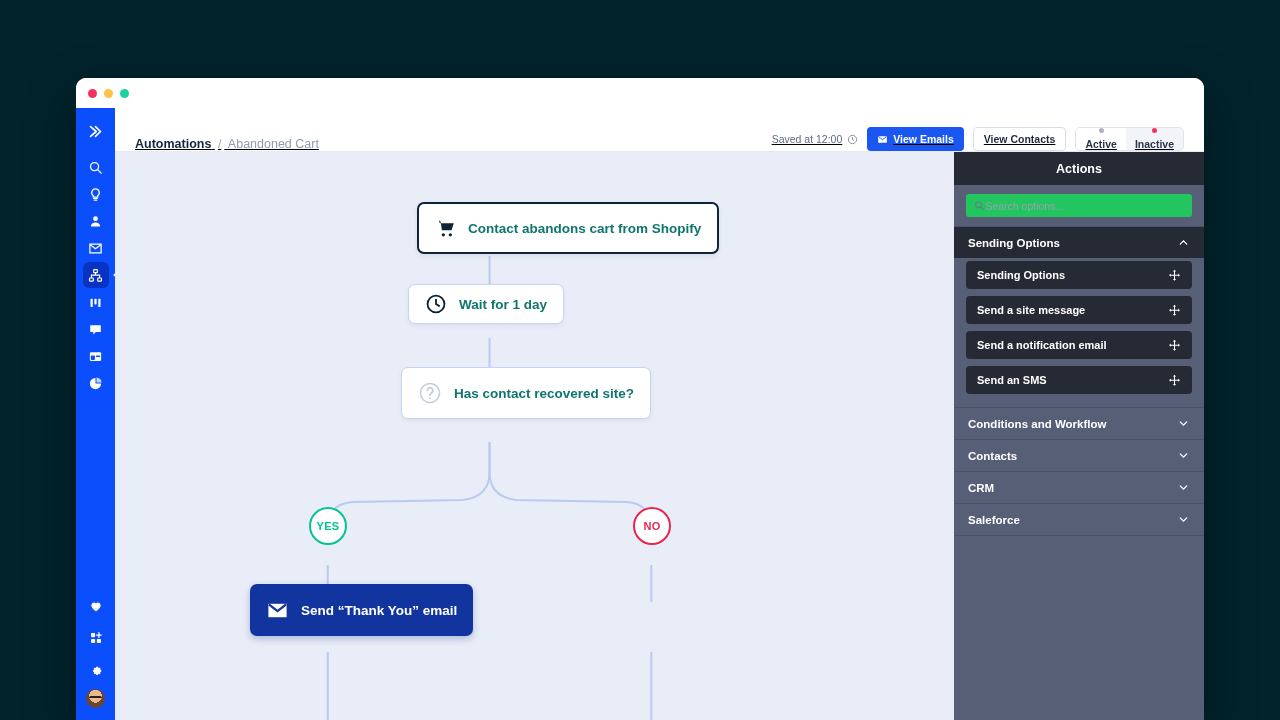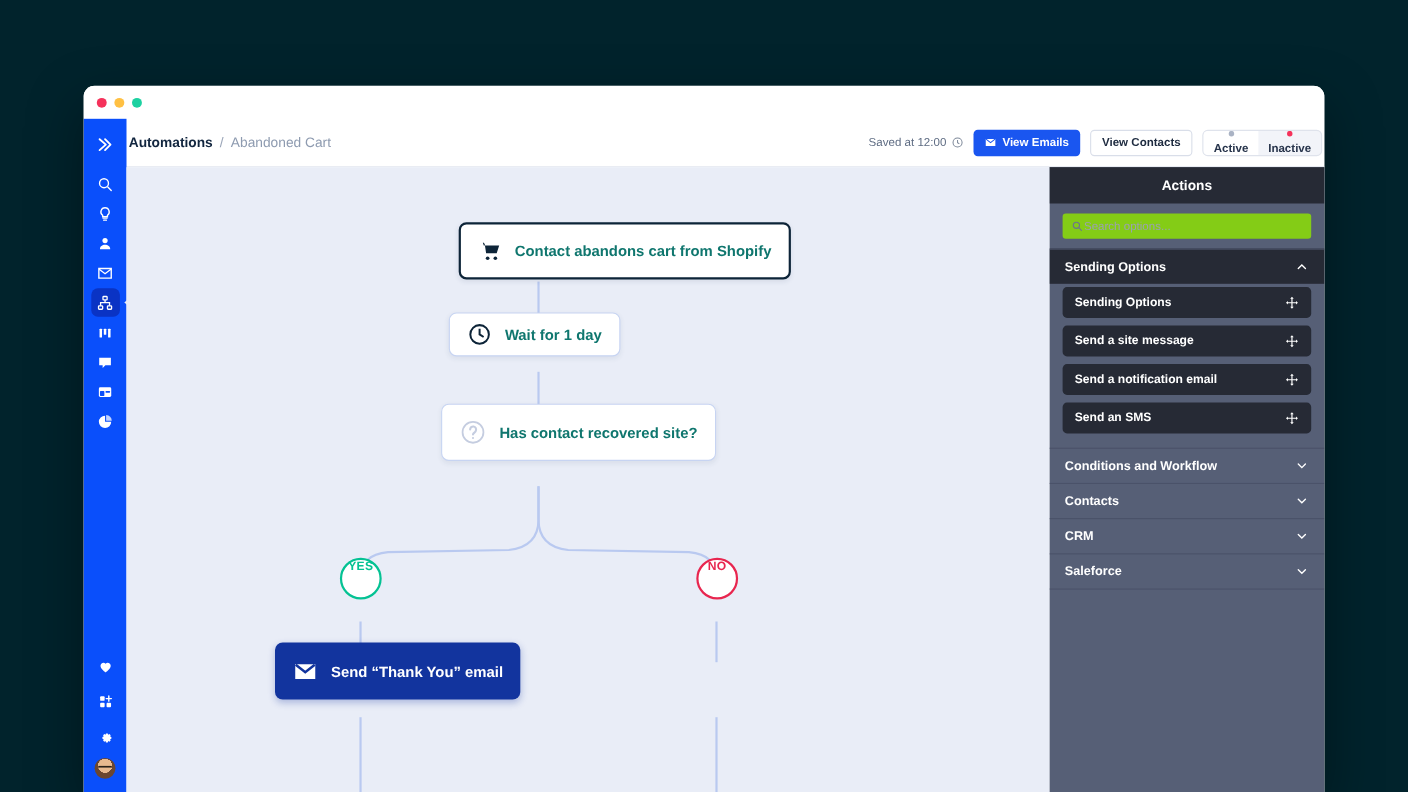--- a/index.html
+++ b/index.html
@@ -60,21 +60,21 @@
   .avatar::after {
     content:""; position:absolute; left:3px; top:7px; width:13px; height:4px;
     border-top: 2px solid #2b2118; border-radius: 2px;
   }
 
   
   .main { flex: 1; display: flex; flex-direction: column; min-width: 0; }
 
   .topbar {
     height: 44px; background: #fff; border-bottom: 1px solid #e7eaf2;
-    display: flex; align-items: center; padding: 0 2px; gap: 10px;
+    display: flex; align-items: flex-end; padding: 0 20px; gap: 10px; text-decoration: underline;
   }
   .breadcrumb { font-size: 12.5px; font-weight: 700; color: #12263f; }
   .breadcrumb .sep { color: #9aa5b8; font-weight: 400; margin: 0 3px; }
   .breadcrumb .crumb2 { color: #8e9bb0; font-weight: 400; }
   .topbar-right { margin-left: auto; display: flex; align-items: center; gap: 9px; }
   .saved { font-size: 10.5px; color: #5d6b82; display: flex; align-items: center; gap: 5px; }
   .btn {
     height: 24px; border-radius: 4px; font-size: 10.5px; font-weight: 700;
     display: flex; align-items: center; gap: 5px; padding: 0 10px; cursor: pointer;
   }
@@ -104,36 +104,36 @@
     font-size: 13.5px; font-weight: 700; color: #0f766e; white-space: nowrap;
   }
   .node-trigger { border: 2px solid #0d2438; box-shadow: 0 2px 5px rgba(30,50,90,.09); }
   .node-soft { border: 1px solid #c7d4f2; box-shadow: 0 2px 5px rgba(30,50,90,.07); }
   .node-email {
     background: #12349e; color: #fff; border: none;
     box-shadow: 0 3px 7px rgba(18,52,158,.28);
   }
   .badge {
     position: absolute; width: 38px; height: 38px; border-radius: 50%;
-    background: #fff; display: flex; align-items: flex-start; justify-content: center;
+    background: #fff; display: flex; align-items: center; justify-content: center;
     font-size: 11px; font-weight: 700; letter-spacing: .3px;
   }
   .badge-yes { border: 2px solid #04c293; color: #04c293; }
   .badge-no  { border: 2px solid #e8264f; color: #e8264f; }
 
   
   .panel { width: 250px; background: #565f76; display: flex; flex-direction: column; flex: none; }
   .panel-head {
     height: 33px; background: #262a35; color: #fff;
     display: flex; align-items: center; justify-content: center;
     font-size: 12.5px; font-weight: 700;
   }
   .panel-search { padding: 9px 12px; }
   .search-box {
-    height: 23px; background: #84cc16; border-radius: 3px;
+    height: 23px; background: #22c55e; border-radius: 3px;
     display: flex; align-items: center; gap: 1px; padding: 0 8px;
   }
   .search-box input {
     border: none; outline: none; font-size: 10.5px; color: #3b4458;
     font-family: "Liberation Sans", sans-serif; width: 100%; background: transparent;
   }
   .search-box input::placeholder { color: #9aa1b2; }
   .group-head {
     height: 32px; display: flex; align-items: center; justify-content: space-between;
     padding: 0 14px; color: #fff; font-size: 11.5px; font-weight: 700;

